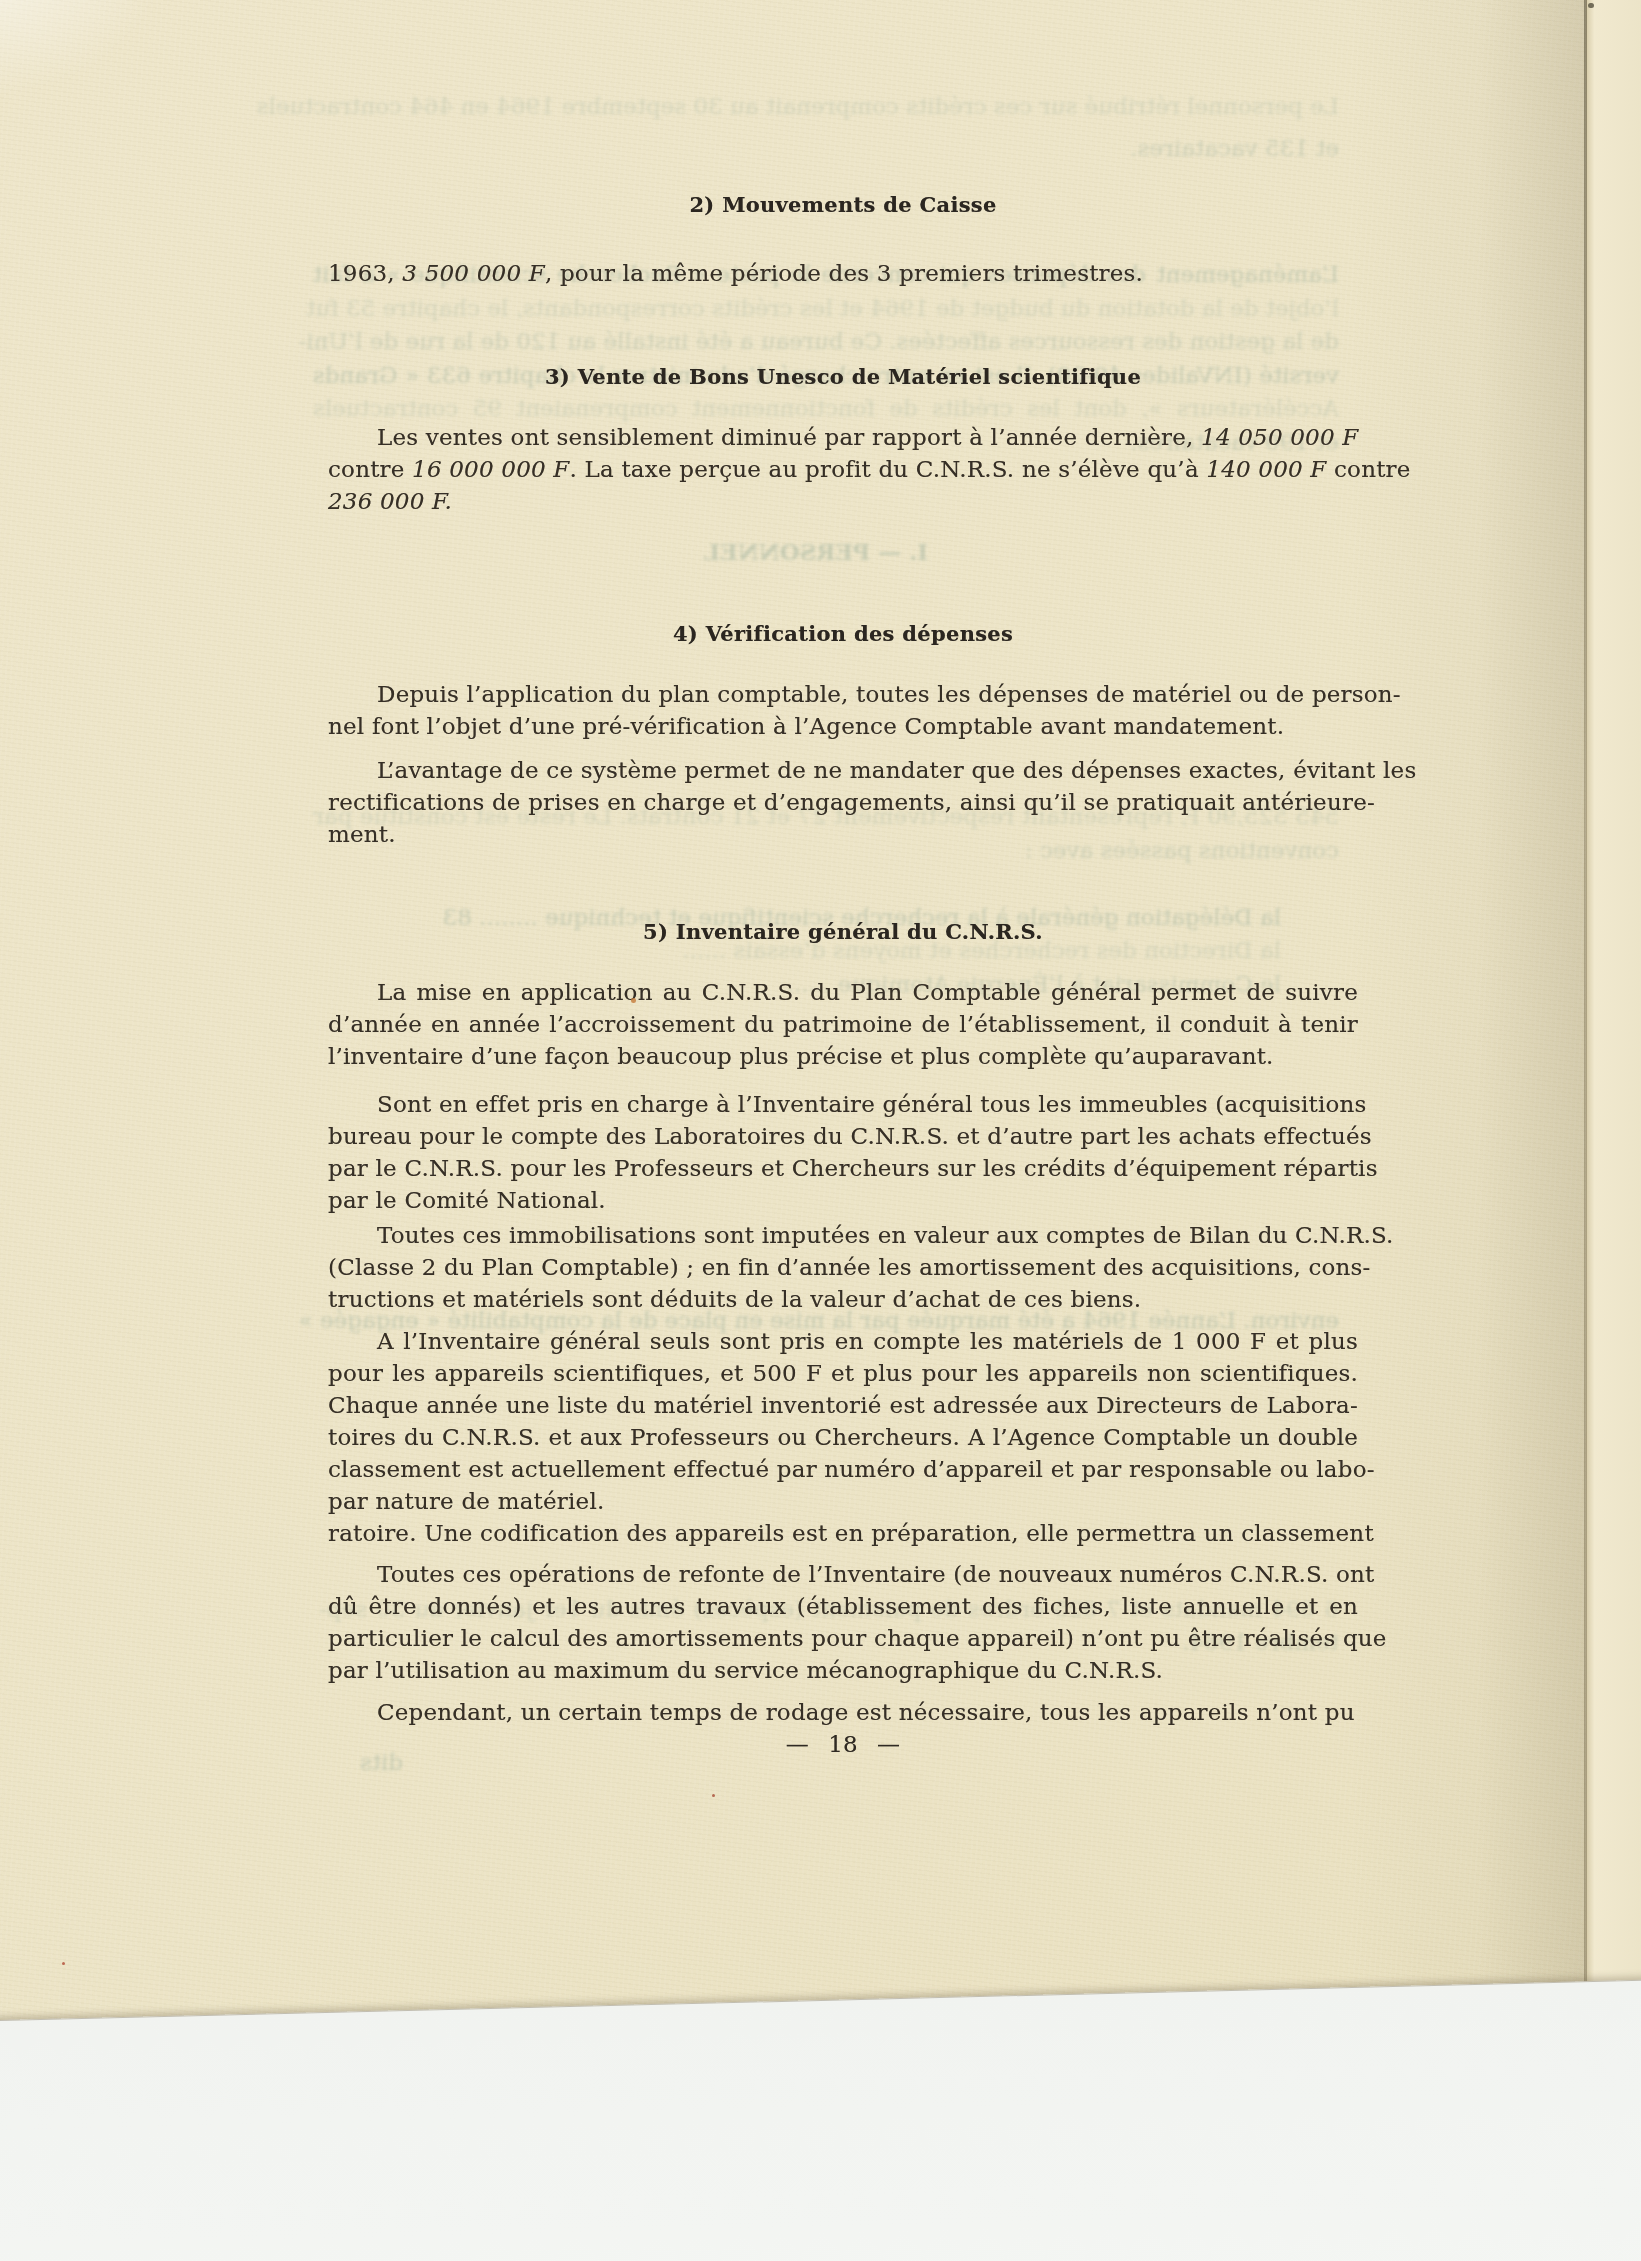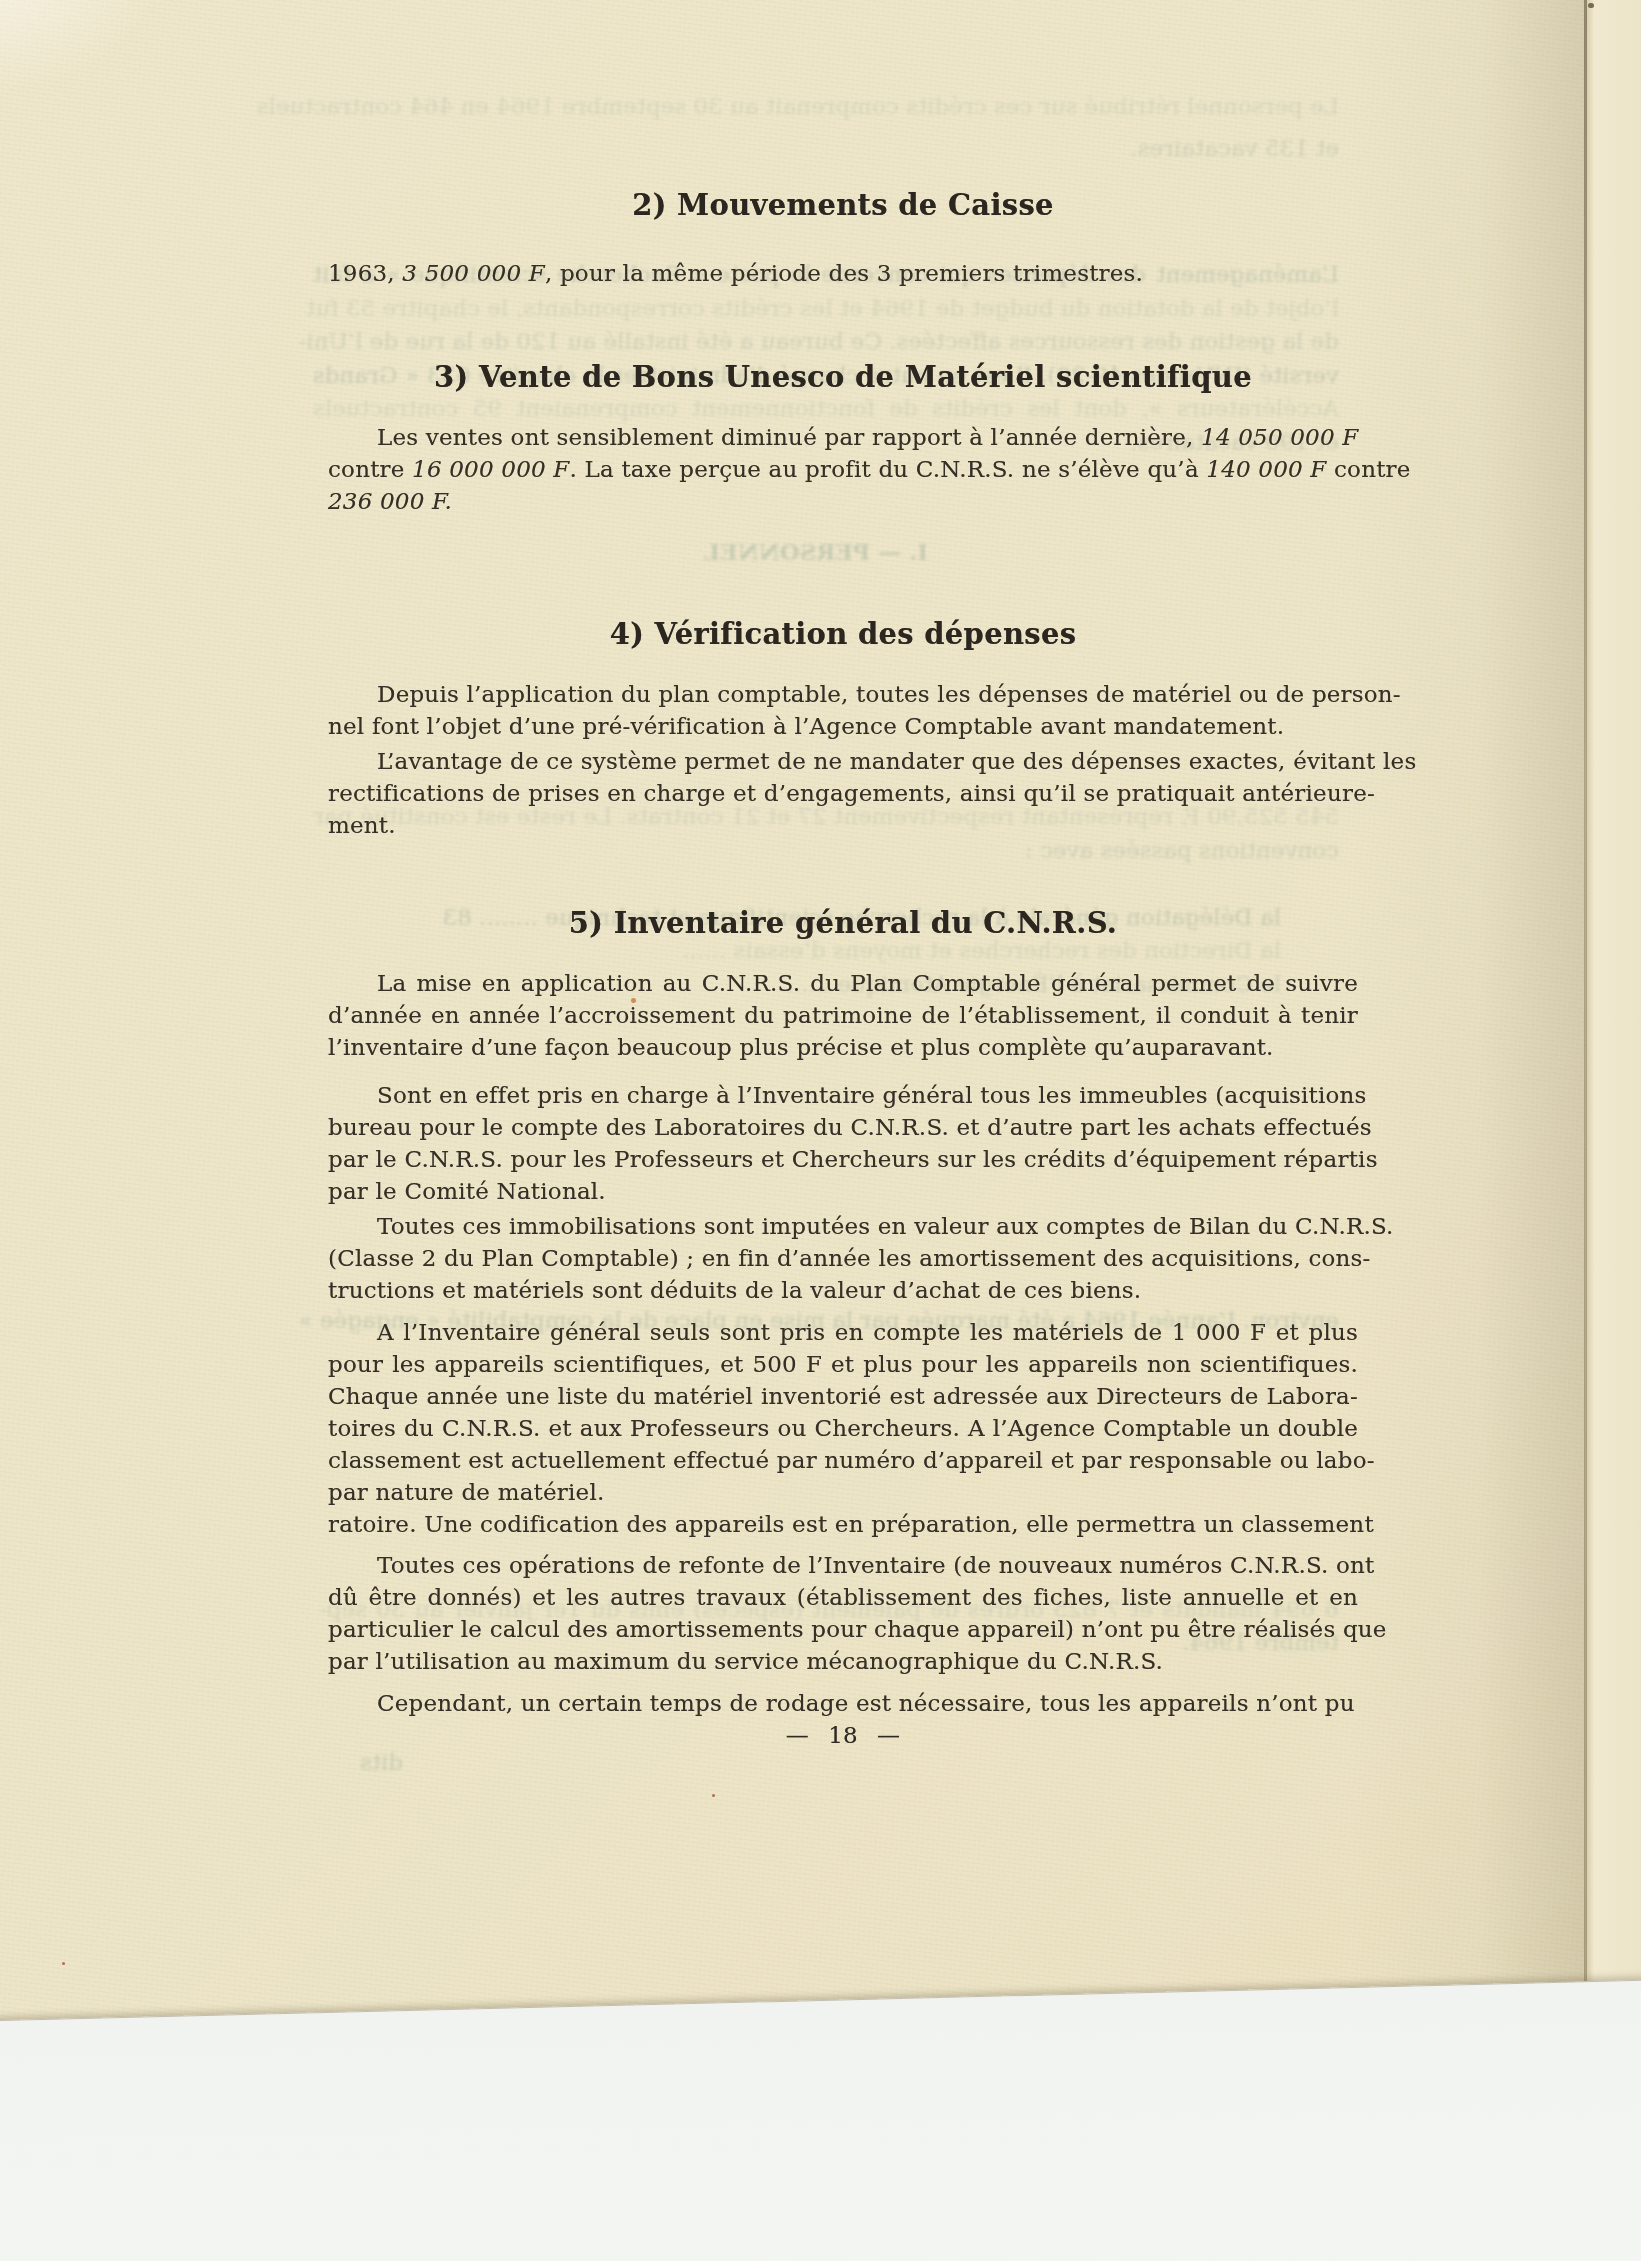--- a/index.html
+++ b/index.html
@@ -47,21 +47,21 @@
     text-shadow:0 0 0.6px rgba(54,47,38,0.45);
     letter-spacing:0.2px;
   }
   .line{
     height:32px;white-space:nowrap;
     text-align:justify;text-align-last:justify;
   }
   .line.first{text-indent:49px;}
   .line.lastline{text-align:left;text-align-last:left;}
   .heading{
-    height:32px;line-height:32px;font-weight:bold;font-size:29px;
+    height:32px;line-height:32px;font-weight:bold;font-size:21px;
     text-align:center;text-align-last:center;color:#2b2620;
     letter-spacing:0.3px;white-space:nowrap;
     text-shadow:0 0 0.6px rgba(43,38,32,0.5);
   }
   .pagenum{
     height:32px;line-height:32px;text-align:center;text-align-last:center;
     font-size:23px;word-spacing:11.6px;color:#2f2a23;
   }
   
   .bleed{
@@ -112,21 +112,21 @@
     <div style="margin-top: 0px;">
       <div class="line first">Les ventes ont sensiblement diminué par rapport à l’année dernière, <i>14 050 000 F</i></div>
       <div class="line">contre <i>16 000 000 F</i>. La taxe perçue au profit du C.N.R.S. ne s’élève qu’à <i>140 000 F</i> contre</div>
       <div class="line lastline"><i>236 000 F.</i></div>
     </div>
     <div class="heading" style="margin-top: 101px; margin-bottom: 28px;">4) Vérification des dépenses</div>
     <div style="margin-top: 8px;">
       <div class="line first">Depuis l’application du plan comptable, toutes les dépenses de matériel ou de person-</div>
       <div class="line lastline">nel font l’objet d’une pré-vérification à l’Agence Comptable avant mandatement.</div>
     </div>
-    <div style="margin-top: 3px;">
+    <div style="margin-top: 12px;">
       <div class="line first">L’avantage de ce système permet de ne mandater que des dépenses exactes, évitant les</div>
       <div class="line">rectifications de prises en charge et d’engagements, ainsi qu’il se pratiquait antérieure-</div>
       <div class="line lastline">ment.</div>
     </div>
     <div class="heading" style="margin-top: 66px; margin-bottom: 28px;">5) Inventaire général du C.N.R.S.</div>
     <div style="margin-top: 0px;">
       <div class="line first">La mise en application au C.N.R.S. du Plan Comptable général permet de suivre</div>
       <div class="line">d’année en année l’accroissement du patrimoine de l’établissement, il conduit à tenir</div>
       <div class="line lastline">l’inventaire d’une façon beaucoup plus précise et plus complète qu’auparavant.</div>
     </div>

